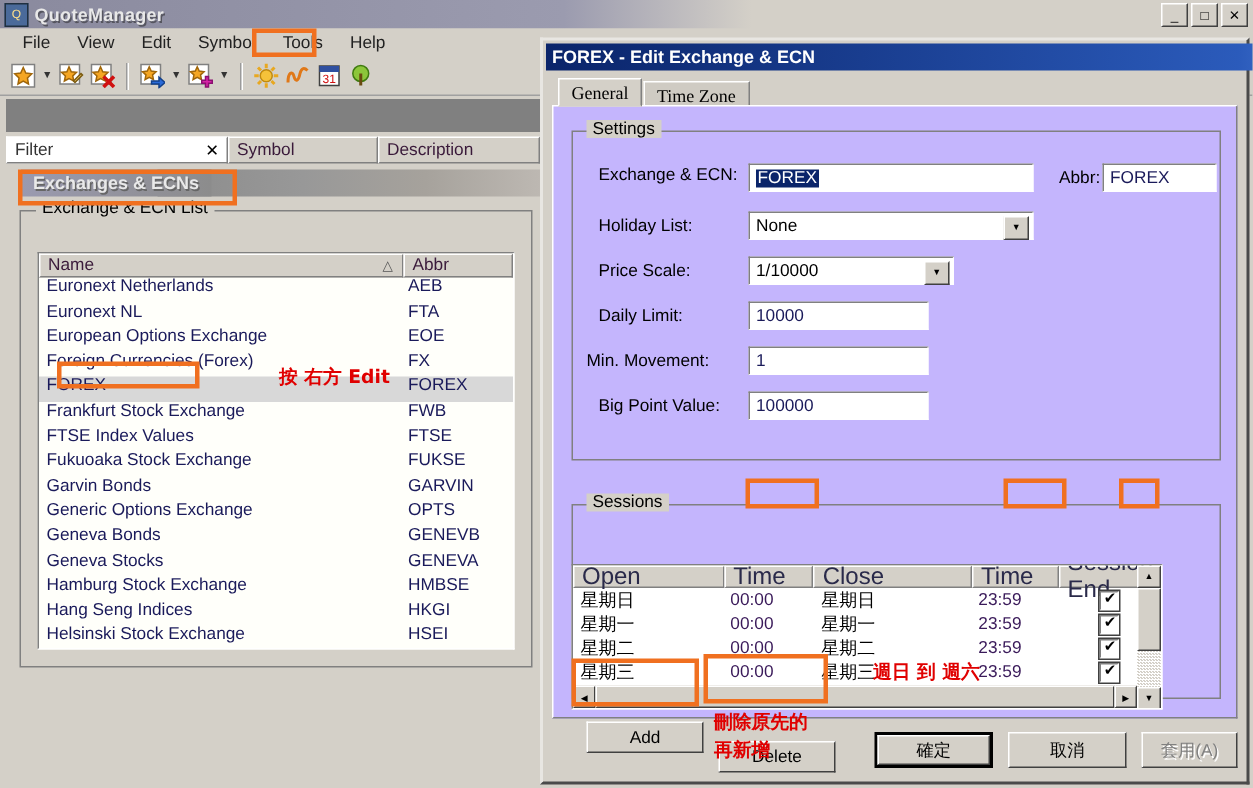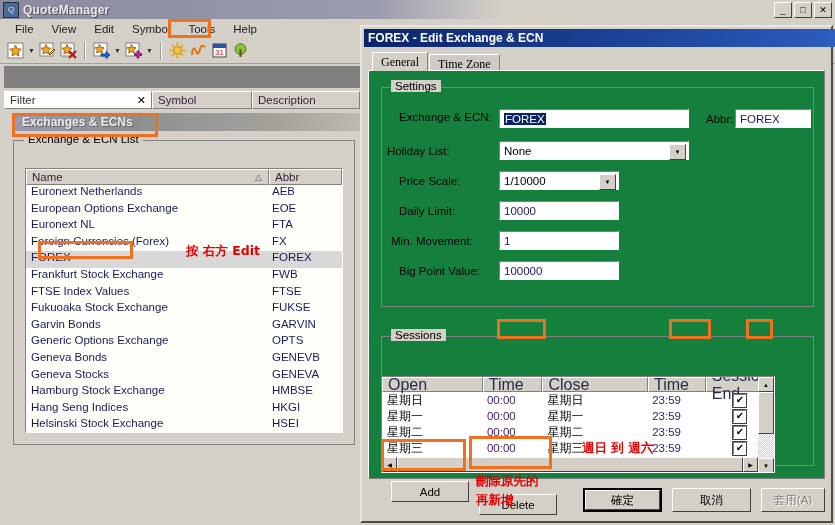--- a/index.html
+++ b/index.html
@@ -143,21 +143,21 @@
     padding:2px 8px 3px 8px;background:#d4d0c8;
     border:1px solid;border-color:#fff #808080 #d4d0c8 #fff;
     box-sizing:border-box;position:relative;
   }
   .dtab.active{z-index:3;height:19px;}
   .dtab.inactive{height:17px;margin-left:1px;background:#cfcbc3;}
 
   
   #dlg-page{
     position:absolute;left:6px;top:43px;width:457px;height:409px;
-    background:#15803d;border:1px solid;border-color:#fff #808080 #808080 #fff;
+    background:#c4b5fd;border:1px solid;border-color:#fff #808080 #808080 #fff;
     box-sizing:border-box;
   }
 
   .gbox{position:absolute;border:1px solid #808080;box-sizing:border-box;}
   .gbox-lbl{position:absolute;background:#d4d0c8;padding:0 4px;font-size:11.5px;color:#000;}
 
   .frow{position:absolute;display:flex;align-items:center;}
   .flabel{font-size:11.5px;color:#000;}
   .finput{
     background:#fff;border:1px solid;border-color:#808080 #fff #fff #808080;
@@ -358,26 +358,26 @@
         <span style="font-size:9px;color:#555;">△</span>
       </div>
       <div class="elh abbr">Abbr</div>
     </div>
     <div id="exch-rows">
         <div class="erow">
           <div class="ecell-name">Euronext Netherlands</div>
           <div class="ecell-abbr">AEB</div>
         </div>
         <div class="erow">
+          <div class="ecell-name">Euronext NL</div>
+          <div class="ecell-abbr">FTA</div>
+        </div>
+        <div class="erow">
           <div class="ecell-name">European Options Exchange</div>
           <div class="ecell-abbr">EOE</div>
-        </div>
-        <div class="erow">
-          <div class="ecell-name">Euronext NL</div>
-          <div class="ecell-abbr">FTA</div>
         </div>
         <div class="erow">
           <div class="ecell-name">Foreign Currencies (Forex)</div>
           <div class="ecell-abbr">FX</div>
         </div>
         <div class="erow sel">
           <div class="ecell-name">FOREX</div>
           <div class="ecell-abbr">FOREX</div>
         </div>
         <div class="erow">
@@ -448,28 +448,28 @@
       <span class="flabel" style="width:100px">Exchange &amp; ECN:</span>
     </div>
     <div class="finput" style="position:absolute;left:130px;top:38px;width:190px;">
       <span class="sel-text">FOREX</span>
     </div>
     <span class="flabel" style="position:absolute;left:337px;top:42px;">Abbr:</span>
     <div class="finput" style="position:absolute;left:366px;top:38px;width:76px;">
       <span>FOREX</span>
     </div>
 
-    <span class="flabel" style="position:absolute;left:18px;top:74px;">Holiday List:</span>
+    <span class="flabel" style="position:absolute;left:30px;top:74px;">Holiday List:</span>
     <div class="fcombo" style="position:absolute;left:130px;top:70px;width:190px;">
       <span>None</span>
       <span class="cbtn">▼</span>
     </div>
 
     <span class="flabel" style="position:absolute;left:30px;top:104px;">Price Scale:</span>
-    <div class="fcombo" style="position:absolute;left:130px;top:100px;width:120px;">
+    <div class="fcombo" style="position:absolute;left:130px;top:100px;width:137px;">
       <span>1/10000</span>
       <span class="cbtn">▼</span>
     </div>
 
     <span class="flabel" style="position:absolute;left:30px;top:134px;">Daily Limit:</span>
     <div class="finput" style="position:absolute;left:130px;top:130px;width:120px;">
       <span>10000</span>
     </div>
 
     <span class="flabel" style="position:absolute;left:22px;top:164px;">Min. Movement:</span>

